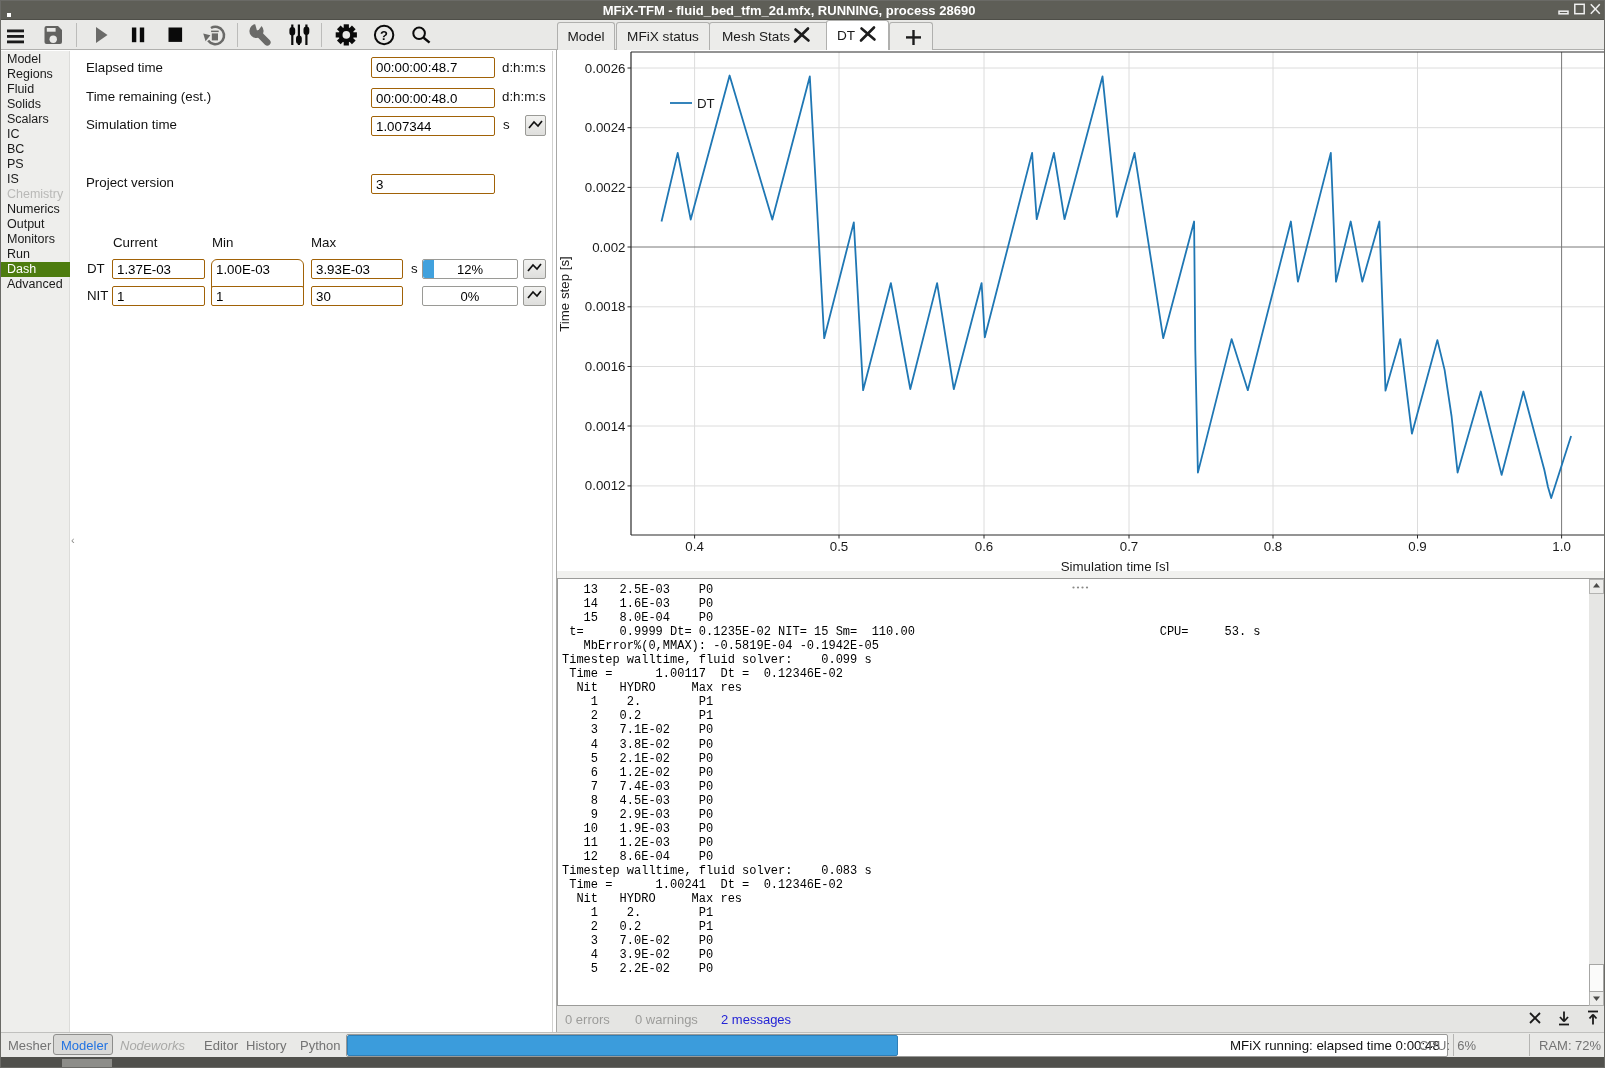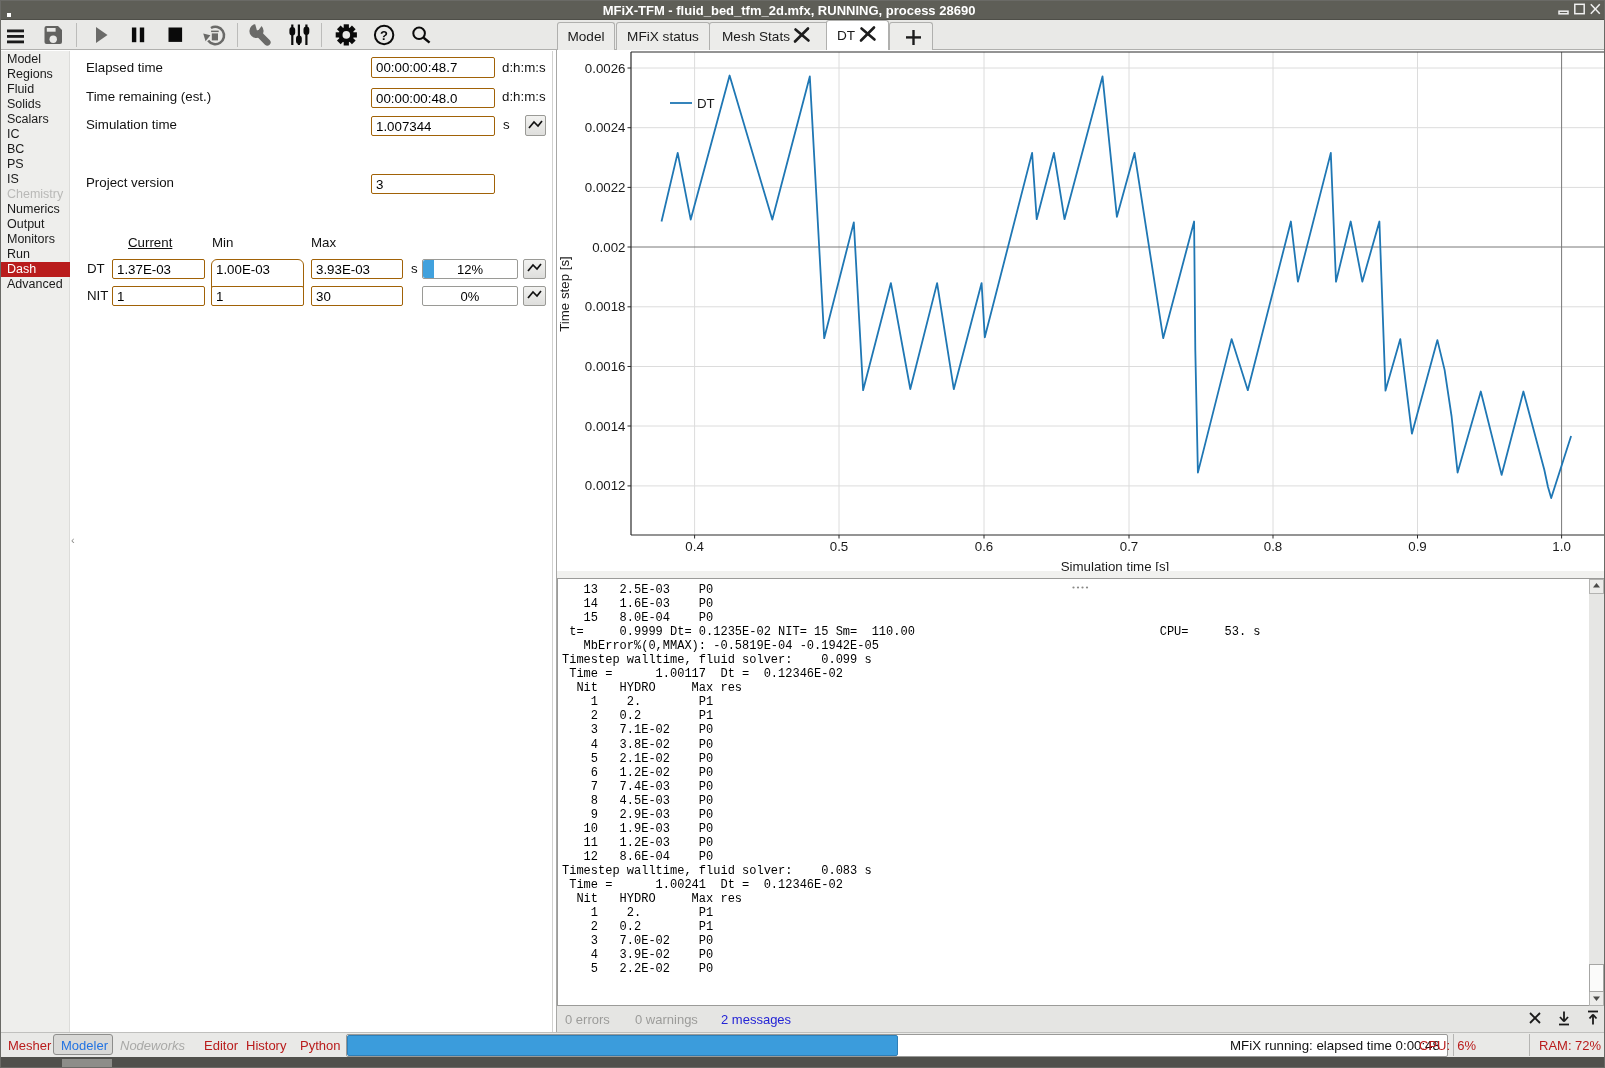--- a/index.html
+++ b/index.html
@@ -25,21 +25,21 @@
 #tabs7 .tab{position:absolute;background:#ececea;border:1px solid #b0b0ae;border-bottom:none;
   border-radius:3px 3px 0 0;font-size:13.6px;color:#1a1a1a;text-align:center;box-sizing:border-box;}
 #chartsvg{left:556px;top:50px;}
 #rightwhite{left:557px;top:50px;width:1048px;height:521px;background:#fff;}
 #splitter{left:557px;top:571px;width:1048px;height:7px;background:#f1f1ef;}
 #term{left:557px;top:578px;width:1047px;height:428px;background:#fff;border:1px solid #9b9b99;box-sizing:border-box;}
 #termtext{left:562px;top:583px;font-family:"Liberation Mono",monospace;font-size:12px;line-height:14.05px;margin:0;color:#000;}
 #msgrow{left:557px;top:1006px;width:1048px;height:26px;background:#e5e5e3;}
 #bottombar{left:0;top:1032px;width:1605px;height:25px;background:#e9e9e7;border-top:1px solid #c0c0be;box-sizing:border-box;}
 #darkstrip{left:0;top:1057px;width:1605px;height:11px;background:#50504c;}
-.bbtxt{font-size:13px;color:#b91c1c;top:1038px;white-space:nowrap;}
+.bbtxt{font-size:13px;color:#737373;top:1038px;white-space:nowrap;}
 #winborder{left:0;top:0;width:1605px;height:1068px;border:1px solid #6a6a66;box-sizing:border-box;pointer-events:none;}
 </style>
 </head>
 <body>
 <div id="titlebar" class="abs"></div>
 <div id="title" class="abs">MFiX-TFM - fluid_bed_tfm_2d.mfx, RUNNING, process 28690</div>
 <div class="abs" style="left:7px;top:13px;width:4px;height:4px;background:#fff;"></div>
 
 <svg class="abs" style="left:1550px;top:0px;" width="55" height="20">
   <g fill="none" stroke="#f0f0f0" stroke-width="1.5">
@@ -148,21 +148,21 @@
   <div class="nav abs" style="top:112px;">Scalars</div>
   <div class="nav abs" style="top:127px;">IC</div>
   <div class="nav abs" style="top:142px;">BC</div>
   <div class="nav abs" style="top:157px;">PS</div>
   <div class="nav abs" style="top:172px;">IS</div>
   <div class="nav abs" style="top:187px;color:#b9b9b7;">Chemistry</div>
   <div class="nav abs" style="top:202px;">Numerics</div>
   <div class="nav abs" style="top:217px;">Output</div>
   <div class="nav abs" style="top:232px;">Monitors</div>
   <div class="nav abs" style="top:247px;">Run</div>
-  <div class="nav abs" style="top:262px;background:#b91c1c;color:#fff;">Dash</div>
+  <div class="nav abs" style="top:262px;background:#4d7c0f;color:#fff;">Dash</div>
   <div class="nav abs" style="top:277px;">Advanced</div>
   <div class="abs" style="left:71px;top:534px;color:#8a8a88;font-size:11px;">‹</div>
 </div>
 <div id="form">
   <div class="lbl abs" style="left:86px;top:60px;">Elapsed time</div>
   <div class="field fieldtxt abs" style="left:371px;top:57px;width:124px;height:21px;line-height:20px;">00:00:00:48.7</div>
   <div class="lbl abs" style="left:502px;top:60px;">d:h:m:s</div>
 
   <div class="lbl abs" style="left:86px;top:89px;">Time remaining (est.)</div>
   <div class="field fieldtxt abs" style="left:371px;top:88px;width:124px;height:20px;line-height:19px;">00:00:00:48.0</div>
@@ -172,21 +172,21 @@
   <div class="field fieldtxt abs" style="left:371px;top:116px;width:124px;height:20px;line-height:19px;">1.007344</div>
   <div class="lbl abs" style="left:503px;top:117px;">s</div>
   <div class="sbtn abs" style="left:525px;top:115px;width:21px;height:21px;"></div>
   <svg class="abs" style="left:525px;top:115px;" width="21" height="21">
       <polyline points="4,13 9,7 13,11 17,6" fill="none" stroke="#111" stroke-width="1.7"></polyline>
     </svg>
 
   <div class="lbl abs" style="left:86px;top:175px;">Project version</div>
   <div class="field fieldtxt abs" style="left:371px;top:174px;width:124px;height:20px;line-height:19px;">3</div>
 
-  <div class="lbl abs" style="left:128px;top:235px;text-decoration:underline;">Current</div>
+  <div class="lbl abs" style="left:113px;top:235px;">Current</div>
   <div class="lbl abs" style="left:212px;top:235px;">Min</div>
   <div class="lbl abs" style="left:311px;top:235px;">Max</div>
 
   <div class="lbl abs" style="left:87px;top:261px;">DT</div>
   <div class="field fieldtxt abs" style="left:112px;top:259px;width:93px;height:20px;line-height:19px;">1.37E-03</div>
   <div class="field fieldtxt abs" style="left:211px;top:259px;width:93px;height:36px;line-height:19px;border-radius:6px;">1.00E-03</div>
   <div class="field fieldtxt abs" style="left:311px;top:259px;width:92px;height:20px;line-height:19px;">3.93E-03</div>
   <div class="lbl abs" style="left:411px;top:261px;">s</div>
   <div class="pbar abs" style="left:422px;top:259px;width:96px;height:20px;"></div>
   <div class="pchunk abs" style="left:423px;top:260px;width:11px;height:18px;"></div>

